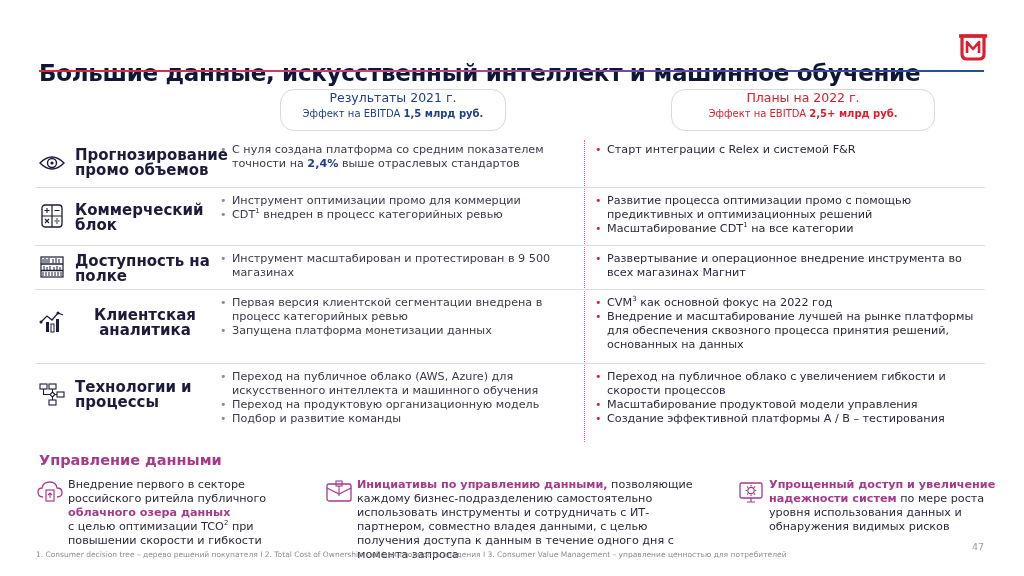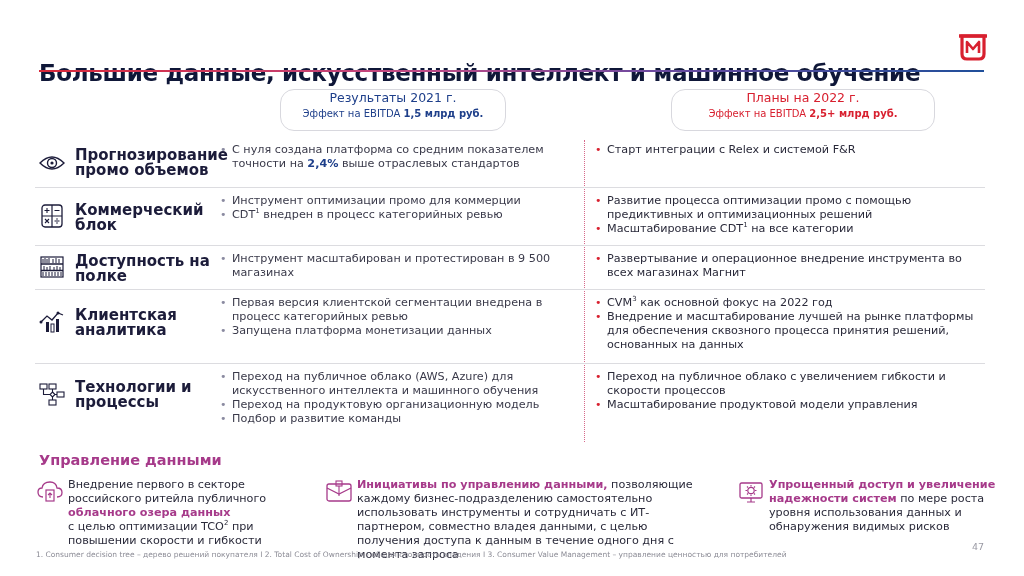--- a/index.html
+++ b/index.html
@@ -149,21 +149,21 @@
     </div>
     <div class="row" style="height: 74px;">
       <span class="icon" style="top: 18px;"><svg viewBox="0 0 28 26">
           <path d="M3 14 L9 8 L14 12 L20 5 L25 7" fill="none" stroke="#1c1c3a" stroke-width="1.3"></path>
           <circle cx="3" cy="14" r="1.5" fill="#1c1c3a"></circle>
           <circle cx="20" cy="5" r="1.5" fill="#1c1c3a"></circle>
           <rect x="8" y="14" width="3" height="10" fill="#1c1c3a"></rect>
           <rect x="13" y="16" width="3" height="8" fill="none" stroke="#1c1c3a" stroke-width="1"></rect>
           <rect x="18" y="11" width="3" height="13" fill="#1c1c3a"></rect>
         </svg></span>
-      <div class="label" style="top: 18px;">
+      <div class="label" style="top: 18px; text-align: center;">
         <div>Клиентская</div>
         <div>аналитика</div>
       </div>
       <div class="col left" style="top: 6px;">
         <ul>
           <li>Первая версия клиентской сегментации внедрена в процесс категорийных ревью</li>
           <li>Запущена платформа монетизации данных</li>
         </ul>
       </div>
       <div class="col right" style="top: 6px;">
@@ -190,20 +190,21 @@
         <ul>
           <li>Переход на публичное облако (AWS, Azure) для искусственного интеллекта и машинного обучения</li>
           <li>Переход на продуктовую организационную модель</li>
           <li>Подбор и развитие команды</li>
         </ul>
       </div>
       <div class="col right" style="top: 6px;">
         <ul>
           <li>Переход на публичное облако с увеличением гибкости и скорости процессов</li>
           <li>Масштабирование продуктовой модели управления</li>
+          <li>Создание эффективной платформы A / B – тестирования</li>
         </ul>
       </div>
     </div>
   </div>
 
 <div class="dm-title">Управление данными</div>
 
 <div class="dm-block dm1">
   <svg class="dm-icon" viewBox="0 0 26 24">
     <path d="M6 17 Q1 17 1 12 Q1 8 5 8 Q6 2 13 2 Q19 2 20 8 Q25 8 25 12.5 Q25 17 20 17" fill="none" stroke="#a63a8a" stroke-width="1.3"></path>

